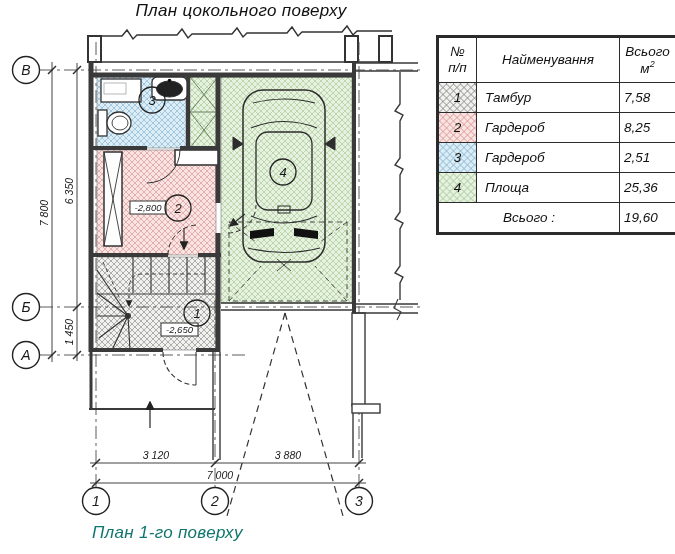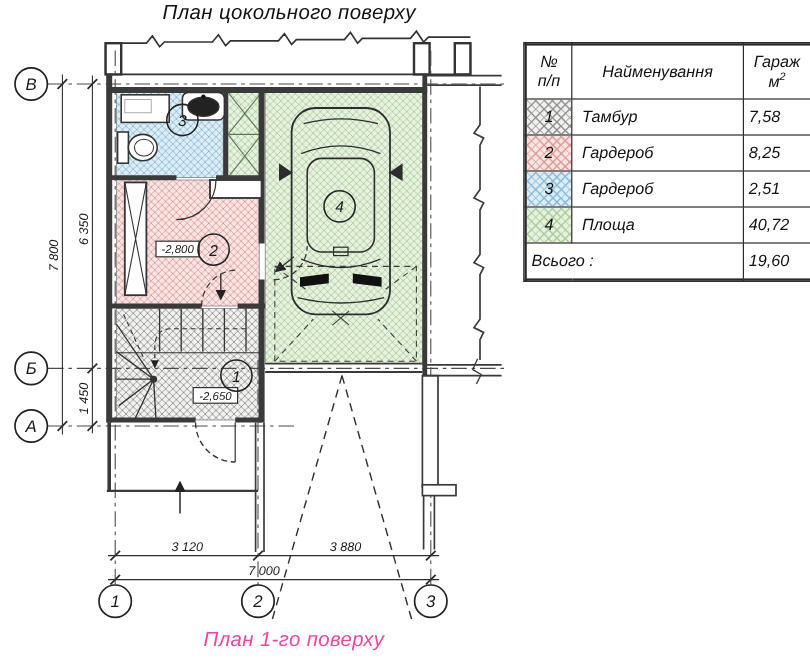--- a/index.html
+++ b/index.html
@@ -5,22 +5,22 @@
   html,body { margin:0; padding:0; background:#fff; }
   .canvas {
     position:relative; width:675px; height:554px; background:#ffffff;
     font-family:"Liberation Sans", sans-serif; color:#1a1a1a; overflow:hidden;font-style:italic;
   }
   .title-top {
     position:absolute; left:88px; top:1px; width:306px; text-align:center;
     font-size:17px; letter-spacing:0.3px; color:#111;
   }
   .title-bottom {
-    position:absolute; left:92px; top:523px; width:306px; text-align:center;
-    font-size:17px; letter-spacing:0.3px; color:#ec4899;
+    position:absolute; left:92px; top:523px; width:306px; 
+    font-size:17px; letter-spacing:0.3px; color:#0f766e;
   }
   svg.plan { position:absolute; left:0; top:0; }
   svg .t { font-family:"Liberation Sans", sans-serif; fill:#1a1a1a; }
 
   
   .sched {
     position:absolute; left:437px; top:36px; width:234px;
     border-collapse:collapse; table-layout:fixed; background:#fff;
     font-size:13.5px; color:#111;
   }
@@ -28,21 +28,21 @@
     border:1px solid #2b2b2b; padding:0 4px; vertical-align:middle;
     font-weight:normal; overflow:hidden;
   }
   .sched { border:2px solid #2b2b2b; outline:1px solid #2b2b2b; }
   .sched .c-num  { width:33px; text-align:center; }
   .sched .c-name { width:138px; text-align:left; padding-left:8px; }
   .sched .c-area { width:51px; text-align:left; }
   .sched .hdr td { height:40px; text-align:center; line-height:1.15; padding:2px; }
   .sched .row td { height:29px; }
   .sched .tot td { height:29px; }
-  .sched .tot .lbl { text-align:left; }
+  .sched .tot .lbl { text-align:center; }
   sup { font-size:9px; }
 
   .hatch-gray  { background-color:#f1f1ef;
     background-image:repeating-linear-gradient(45deg,#8f8f8d 0 1px,transparent 1px 5px),
                      repeating-linear-gradient(135deg,#8f8f8d 0 1px,transparent 1px 5px); }
   .hatch-red   { background-color:#f9e4e3;
     background-image:repeating-linear-gradient(45deg,#da9a95 0 1px,transparent 1px 5px),
                      repeating-linear-gradient(135deg,#da9a95 0 1px,transparent 1px 5px); }
   .hatch-blue  { background-color:#dcedf6;
     background-image:repeating-linear-gradient(45deg,#89b7d5 0 1px,transparent 1px 5px),
@@ -261,42 +261,42 @@
   </svg>
 
   <table class="sched">
     <tbody>
         <tr class="hdr">
       <td class="c-num">
         <span>№</span><br><span>п/п</span>
       </td>
       <td class="c-name" style="">Найменування</td>
       <td class="c-area">
-        <span>Гараж</span><br><span>м</span><sup>2</sup>
+        <span>Всього</span><br><span>м</span><sup>2</sup>
       </td>
     </tr>
     <tr class="row">
       <td class="c-num hatch-gray">1</td>
       <td class="c-name">Тамбур</td>
       <td class="c-area">7,58</td>
     </tr>
     <tr class="row">
       <td class="c-num hatch-red">2</td>
       <td class="c-name">Гардероб</td>
       <td class="c-area">8,25</td>
     </tr>
     <tr class="row">
       <td class="c-num hatch-blue">3</td>
       <td class="c-name">Гардероб</td>
       <td class="c-area">2,51</td>
     </tr>
     <tr class="row">
       <td class="c-num hatch-green">4</td>
       <td class="c-name">Площа</td>
-      <td class="c-area">40,72</td>
+      <td class="c-area">25,36</td>
     </tr>
     <tr class="tot">
       <td class="lbl" colspan="2">Всього :</td>
       <td class="c-area">19,60</td>
     </tr>
   </tbody>
     </table>
 
   <div class="title-bottom">План 1-го поверху</div>
 </div>

